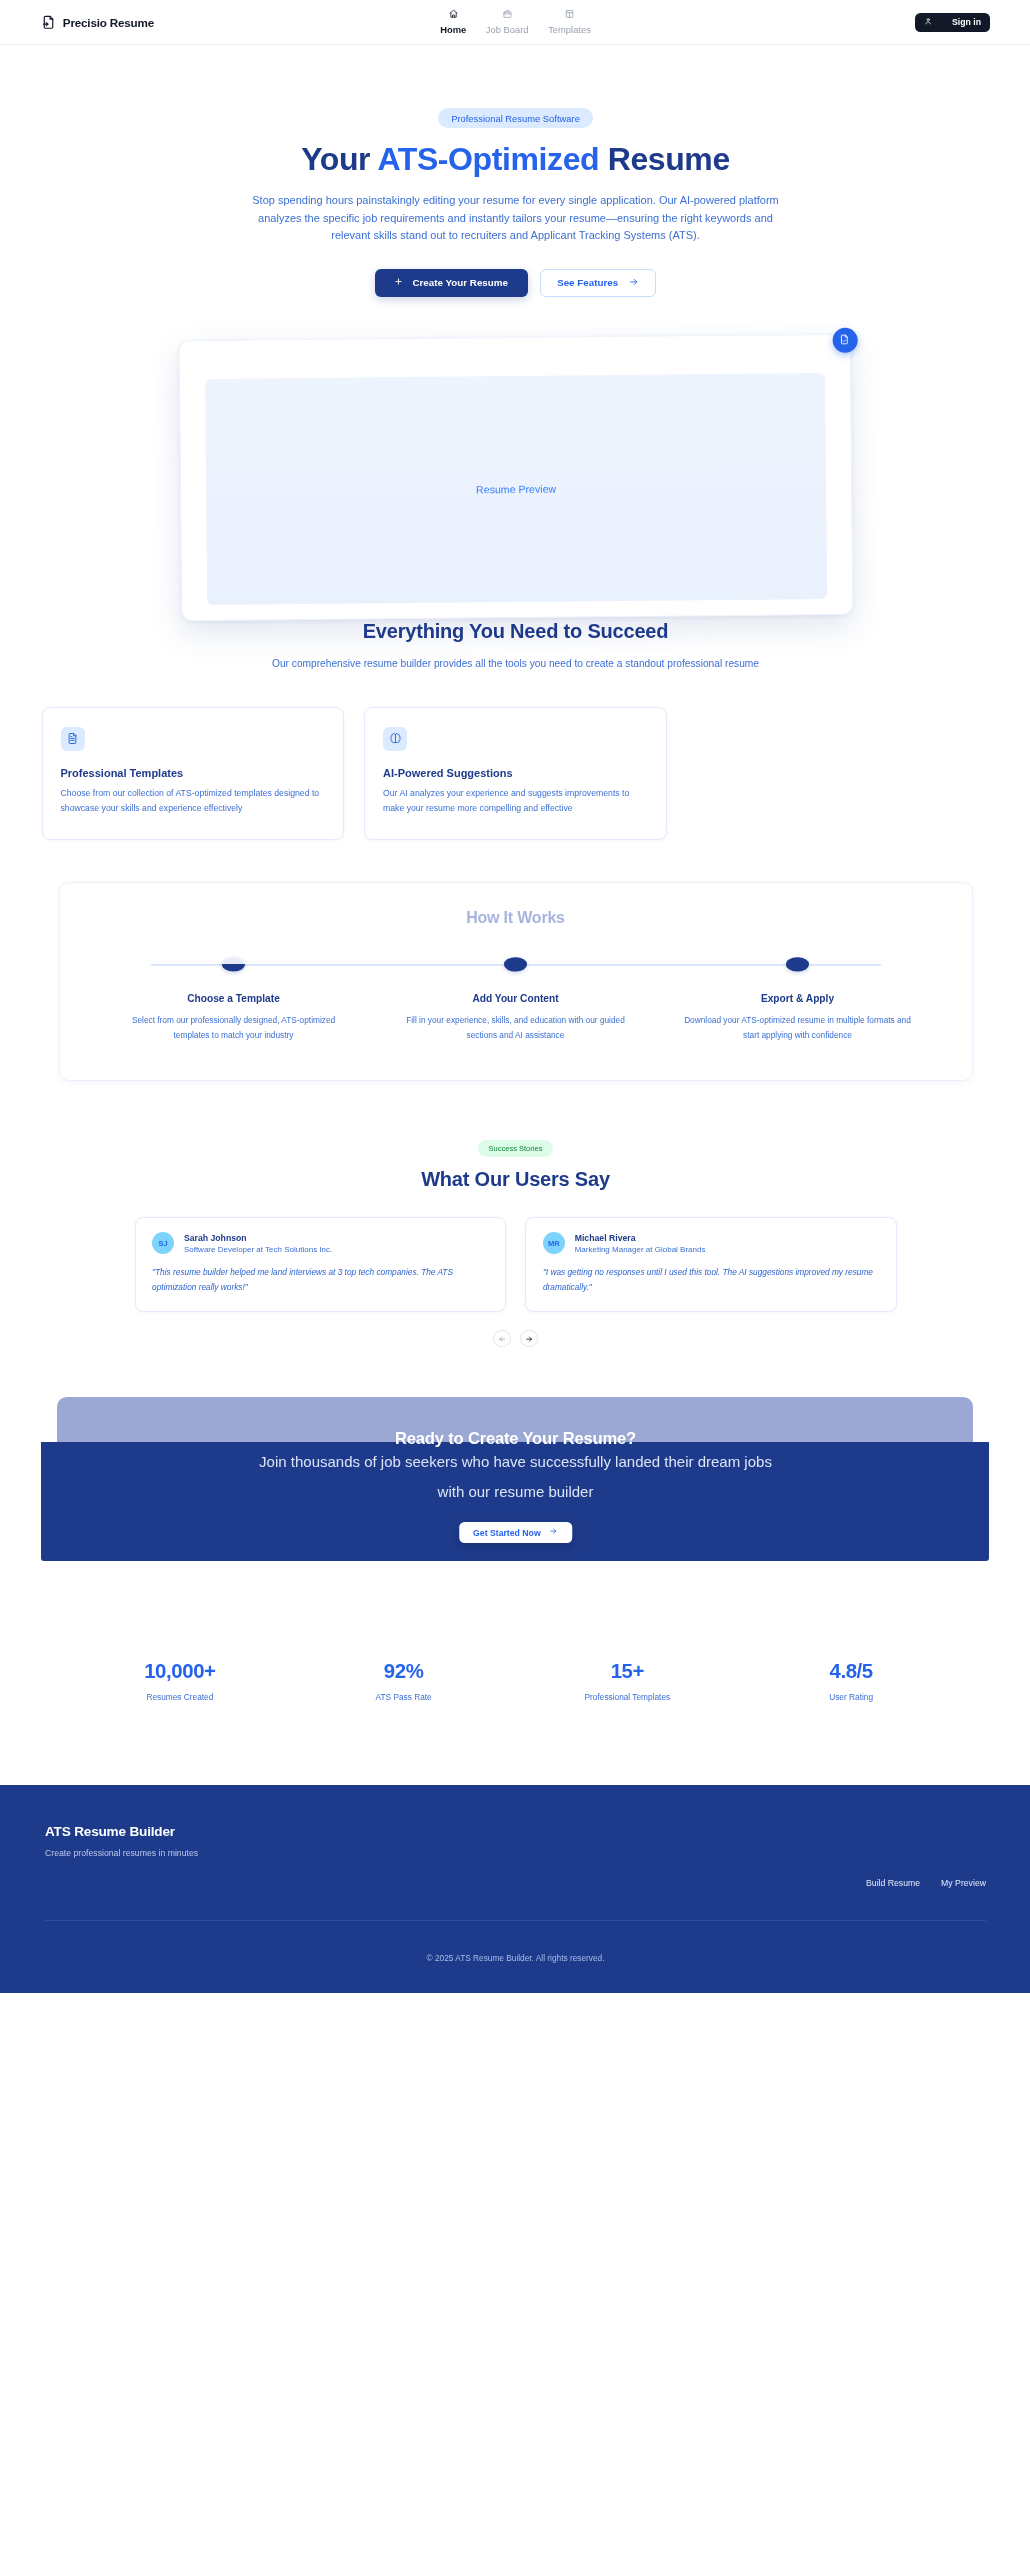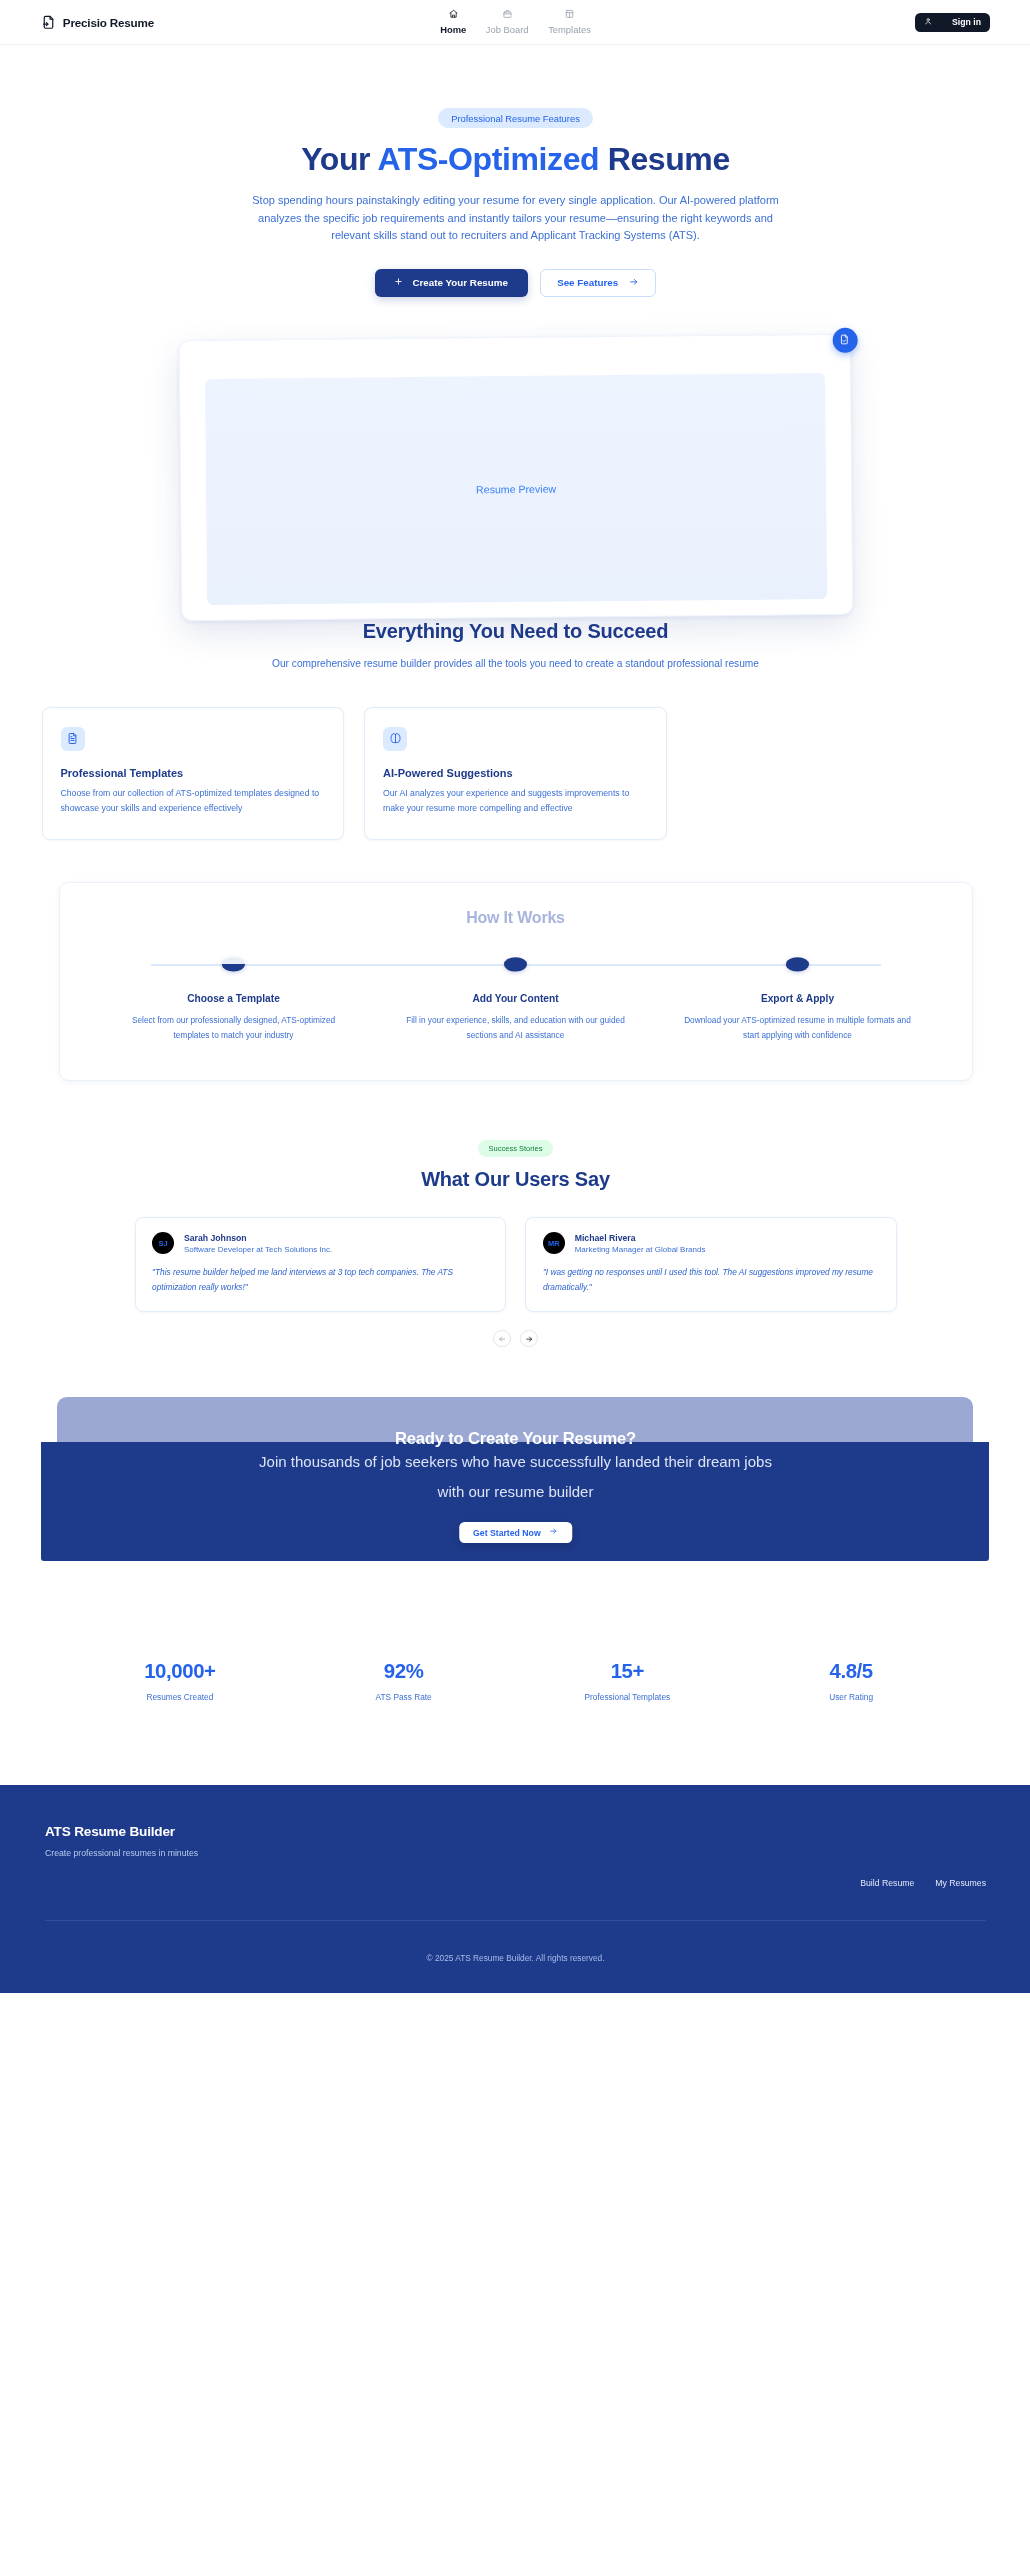--- a/index.html
+++ b/index.html
@@ -154,21 +154,21 @@
   .tcards{
     width:762px;margin:26px auto 0;display:grid;grid-template-columns:1fr 1fr;gap:19.6px;
   }
   .tcard{
     background:#fff;border:0.8px solid #e3ecfa;border-radius:8.3px;
     padding:14.3px 16.6px 16.6px;text-align:left;
     box-shadow:0 0.8px 2.3px rgba(30,58,138,.05);
   }
   .tperson{display:flex;align-items:center;gap:9.8px;}
   .avatar{
-    width:22px;height:22px;border-radius:50%;background:#000000;
+    width:22px;height:22px;border-radius:50%;background:#7dd3fc;
     display:flex;align-items:center;justify-content:center;
     font-size:7.5px;font-weight:bold;color:#2563eb;flex:0 0 22px;
   }
   .tname{font-size:8.7px;font-weight:bold;color:#1e3a8a;}
   .trole{font-size:8px;color:#3b6fd4;margin-top:1.5px;}
   .tquote{font-size:8.3px;line-height:1.78;color:#2f63cf;font-style:italic;margin-top:10.6px;}
   .arrows{display:flex;justify-content:center;gap:9.8px;margin-top:18px;}
   .arrow-btn{
     width:17.4px;height:17.4px;border-radius:50%;border:0.8px solid #e2e5e9;background:#fff;
     display:flex;align-items:center;justify-content:center;cursor:pointer;
@@ -277,21 +277,21 @@
         <svg width="8.3" height="8.3" viewBox="0 0 24 24" fill="none" stroke="#ffffff" stroke-width="2.1" stroke-linecap="round" stroke-linejoin="round">
             <circle cx="12" cy="8" r="3.4"></circle>
             <path d="M5.5 20c.9-3.6 3.5-5.4 6.5-5.4s5.6 1.8 6.5 5.4"></path>
           </svg>
       </span>
       <span>Sign in</span>
     </button>
   </div>
 
   <div class="hero">
-    <span class="pill">Professional Resume Features</span>
+    <span class="pill">Professional Resume Software</span>
 
     <h1 class="hero-title">
       <span>Your </span><span class="accent">ATS-Optimized</span><span> Resume</span>
     </h1>
 
     <p class="hero-sub">Stop spending hours painstakingly editing your resume for every single application. Our AI-powered platform analyzes the specific job requirements and instantly tailors your resume—ensuring the right keywords and relevant skills stand out to recruiters and Applicant Tracking Systems (ATS).</p>
 
     <div class="hero-btns">
       <button class="btn-primary">
         <span>
@@ -484,21 +484,21 @@
   </div>
 
   <div class="footer">
     <div class="foot-top">
       <div>
         <div class="foot-title">ATS Resume Builder</div>
         <div class="foot-tag">Create professional resumes in minutes</div>
       </div>
       <div class="foot-links">
         <span class="foot-link">Build Resume</span>
-        <span class="foot-link">My Resumes</span>
+        <span class="foot-link">My Preview</span>
       </div>
     </div>
     <div class="foot-rule"></div>
     <div class="foot-copy">© 2025 ATS Resume Builder. All rights reserved.</div>
   </div>
 
 </div>
 
 
 </body></html>

